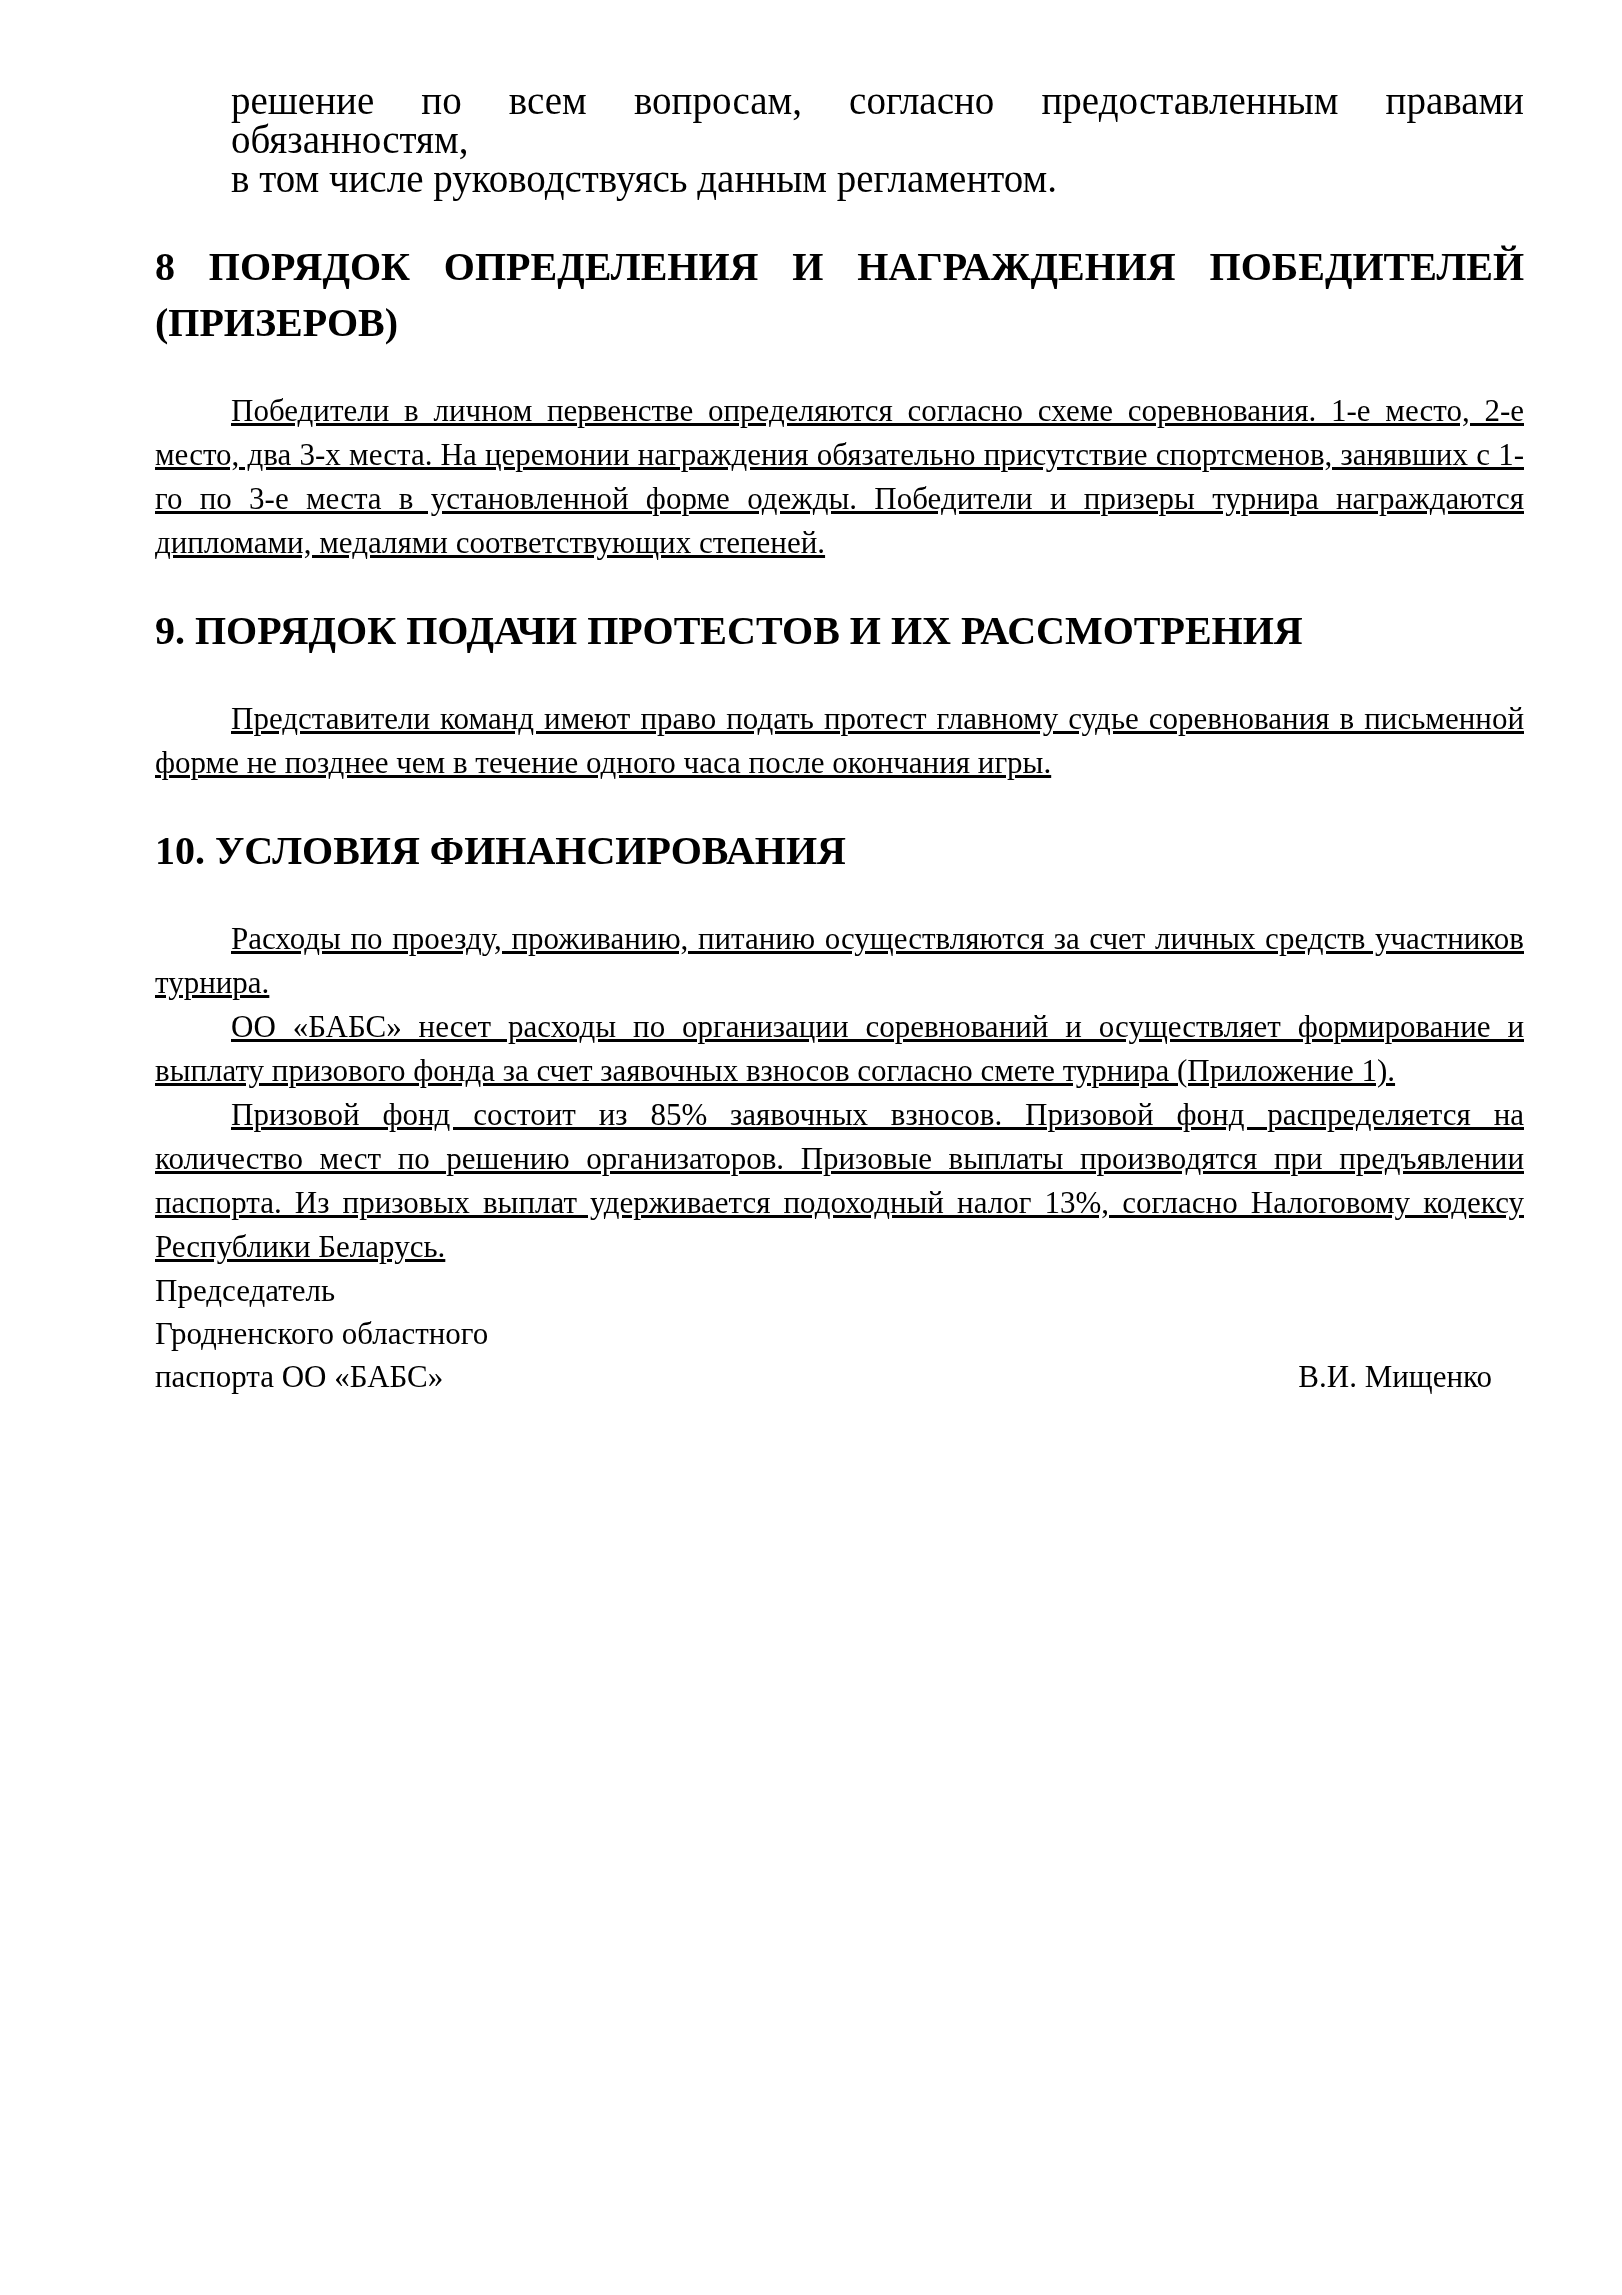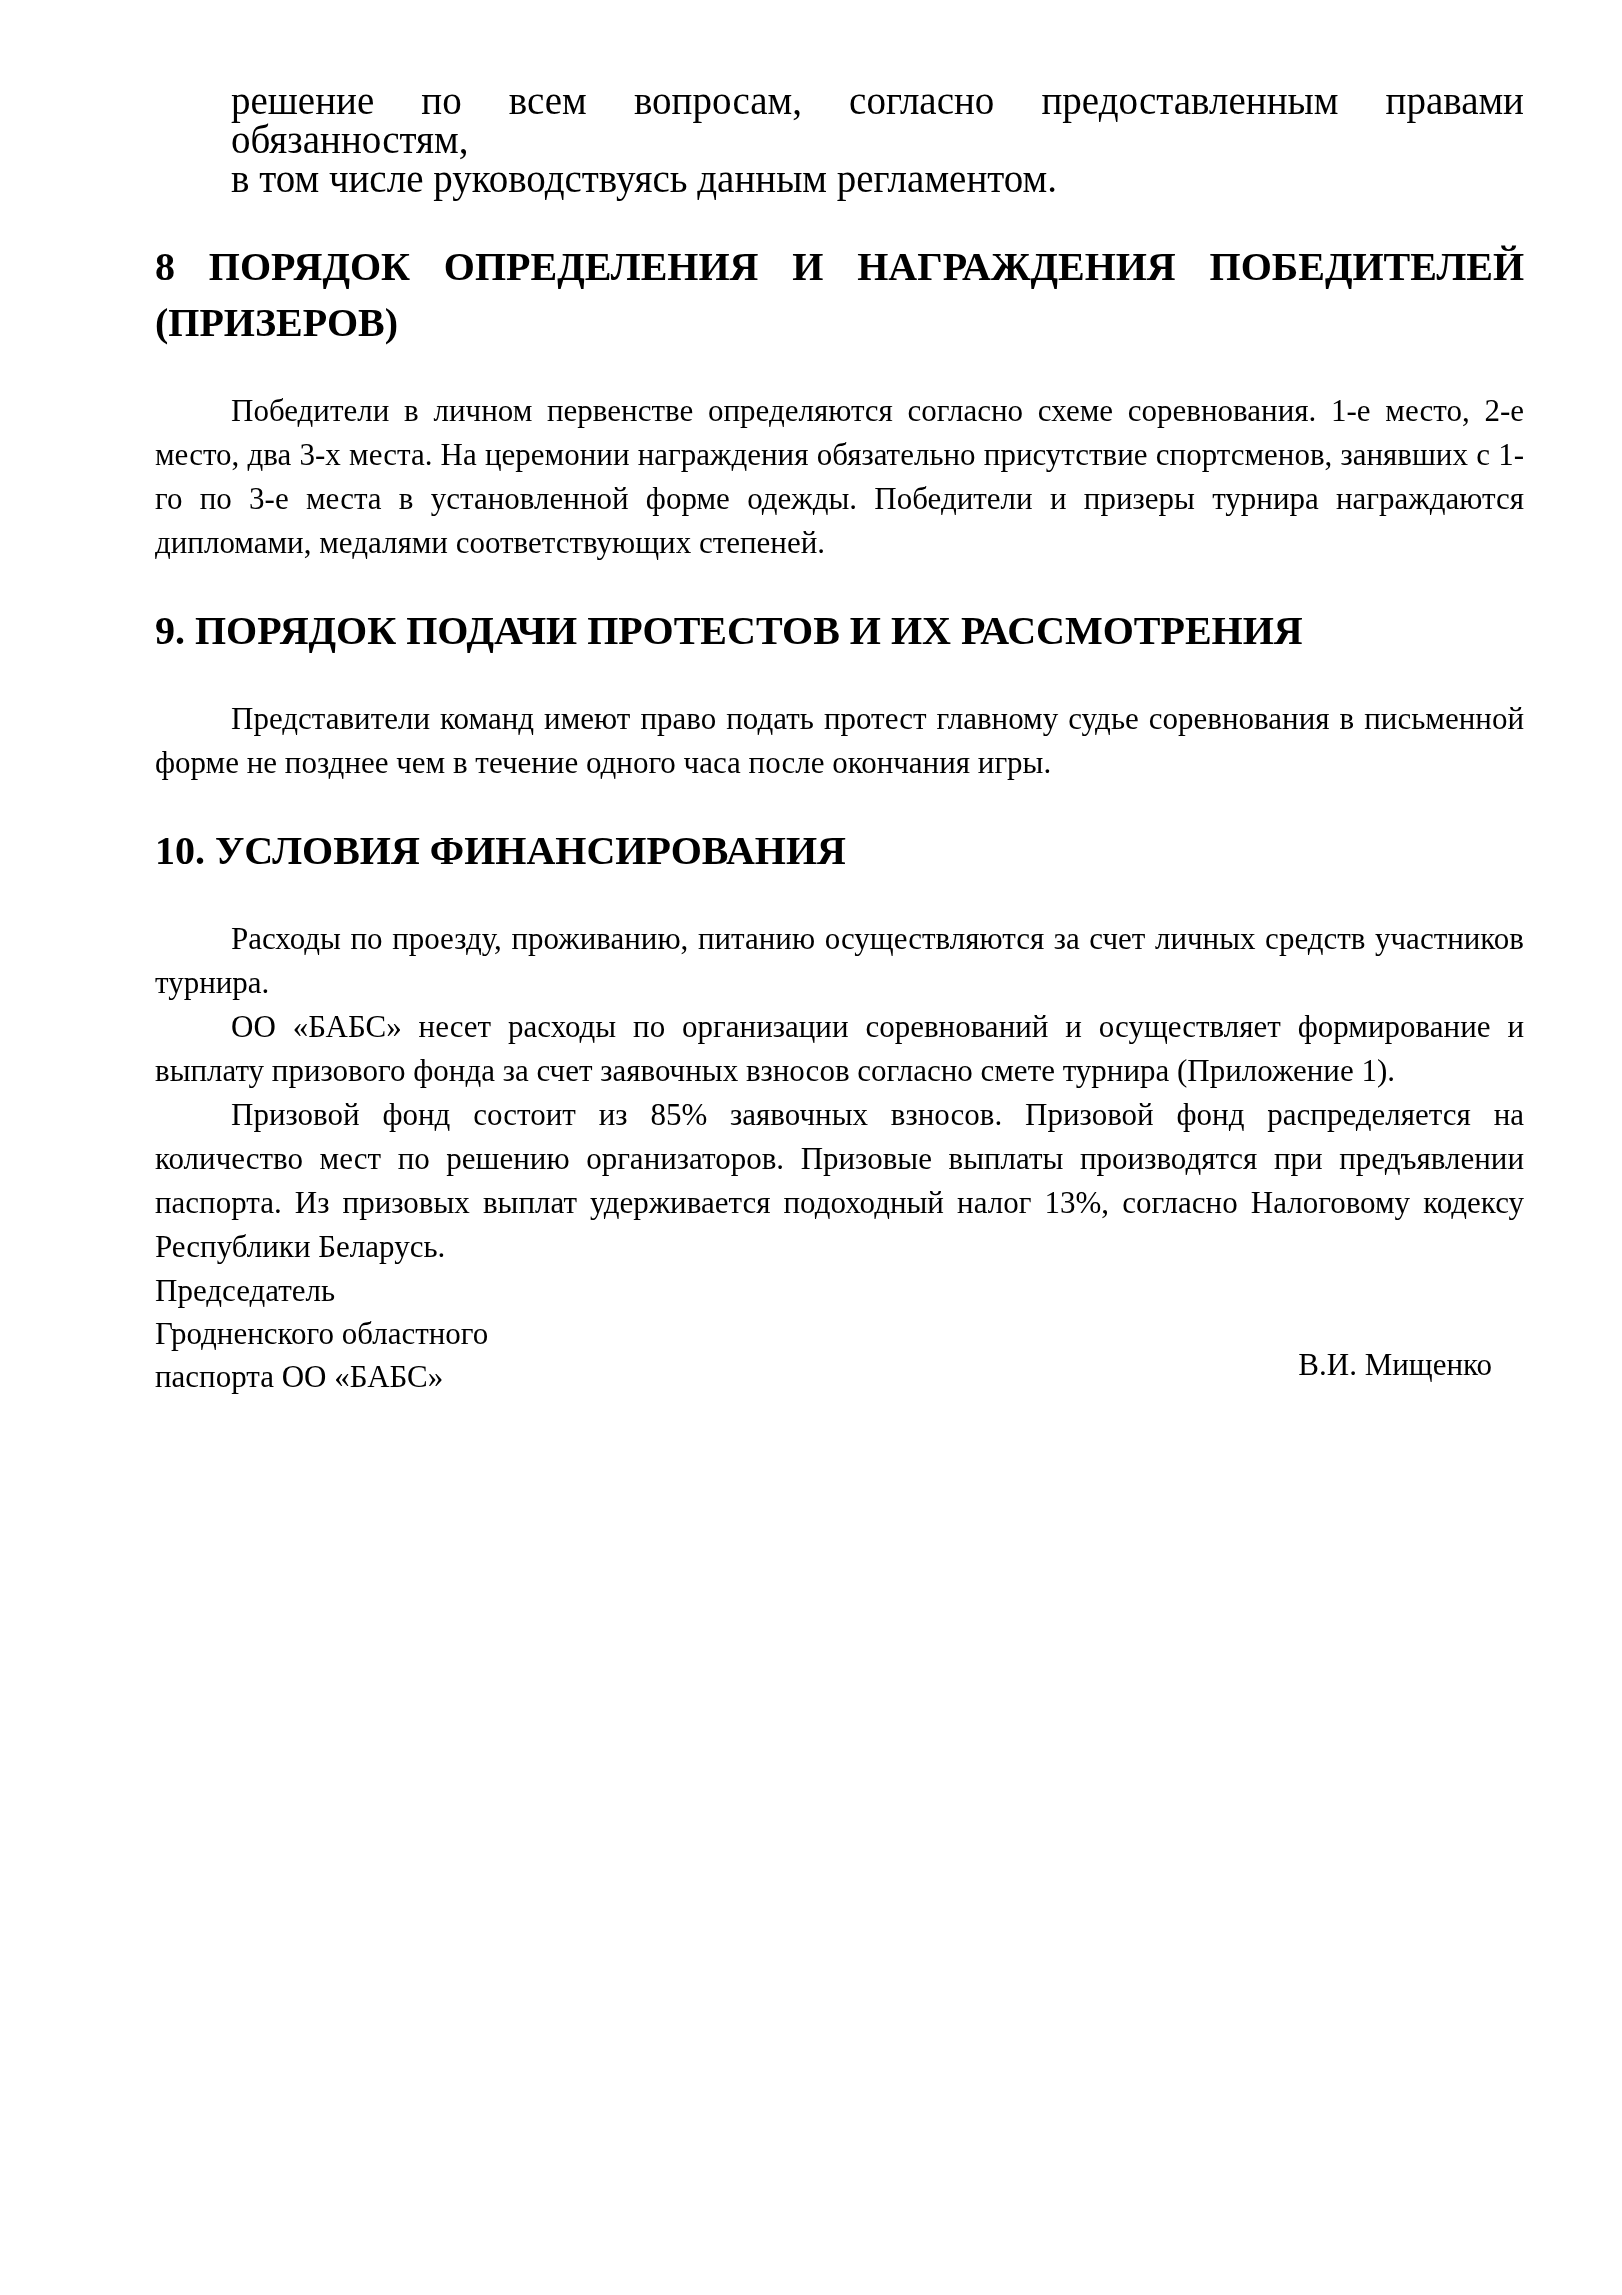--- a/index.html
+++ b/index.html
@@ -20,20 +20,21 @@
       left: 155px;
       top: 81px;
       width: 1369px;
     }
     .p {
       margin: 0;
       font-size: 31px;
       line-height: 44px;
       text-align: justify;
       text-indent: 76px;
+      text-decoration: underline;
     }
     .cont {
       margin: 0;
       font-size: 39px;
       line-height: 39px;
       padding-left: 76px;
       text-align: justify;
     }
     .h {
       margin: 0;
@@ -53,21 +54,21 @@
     .gap-b { height: 47px; }
     .sig {
       position: relative;
       font-size: 31px;
       line-height: 43px;
     }
     .sig .line { display: block; }
     .sig .name {
       position: absolute;
       right: 32px;
-      bottom: 12px;
+      bottom: 0;
     }
   </style>
 </head>
 <body>
 
 <div class="page">
 
   <div>
     <p class="cont" style="text-align-last: justify;">решение по всем вопросам, согласно предоставленным правами обязанностям,</p>
     <p class="cont">в том числе руководствуясь данным регламентом.</p>

